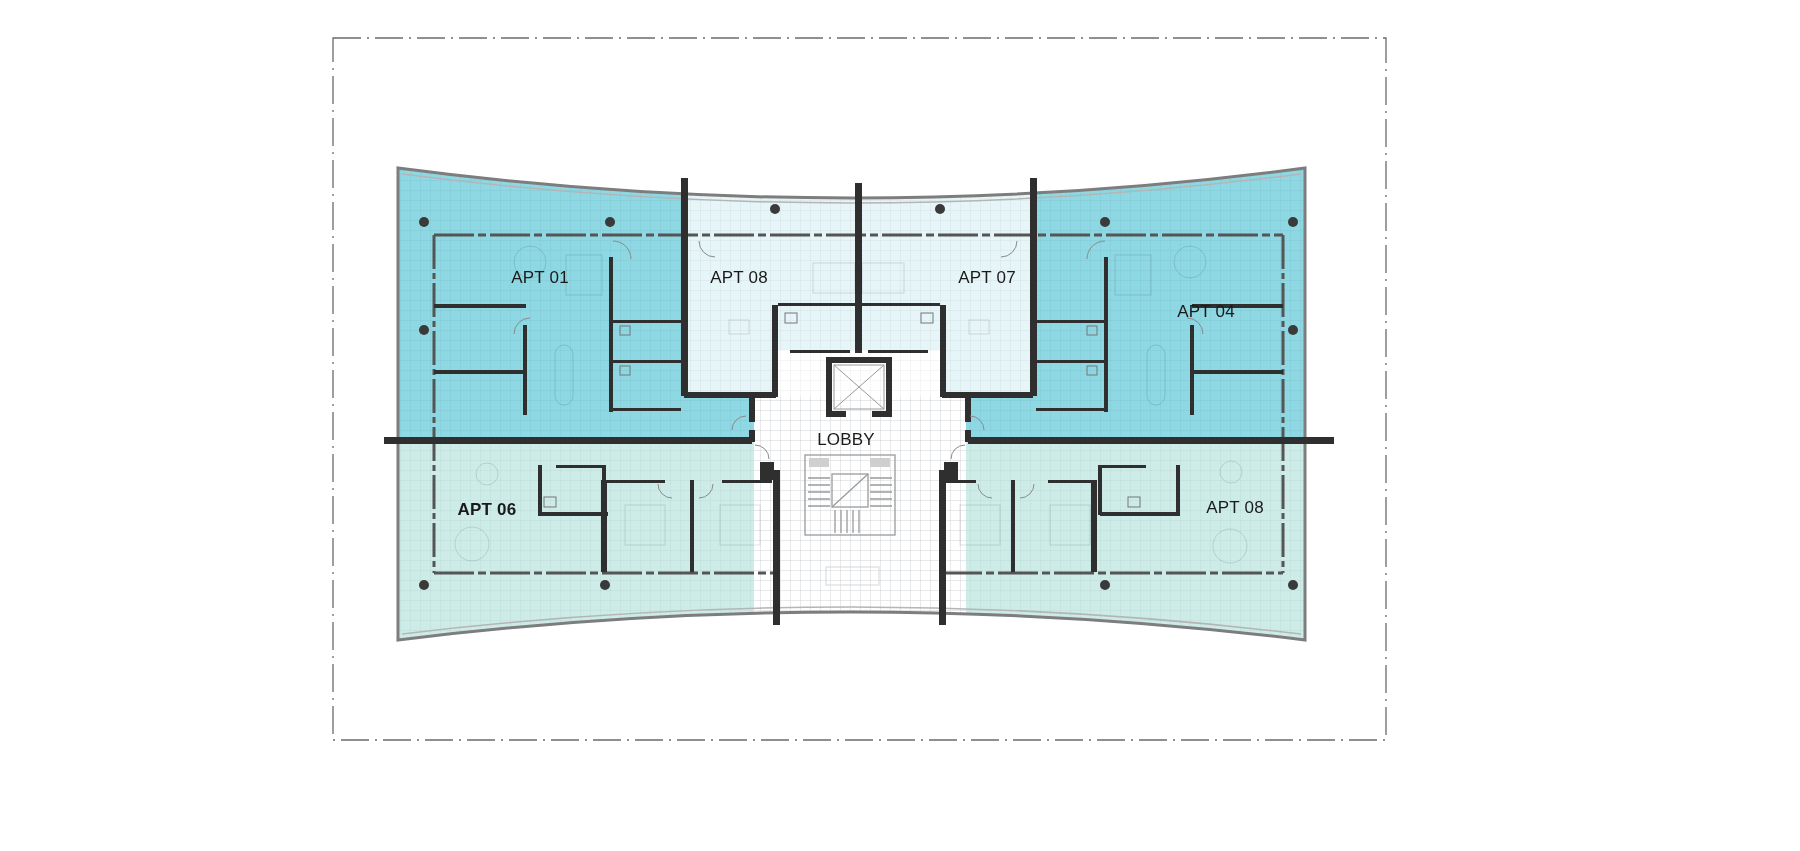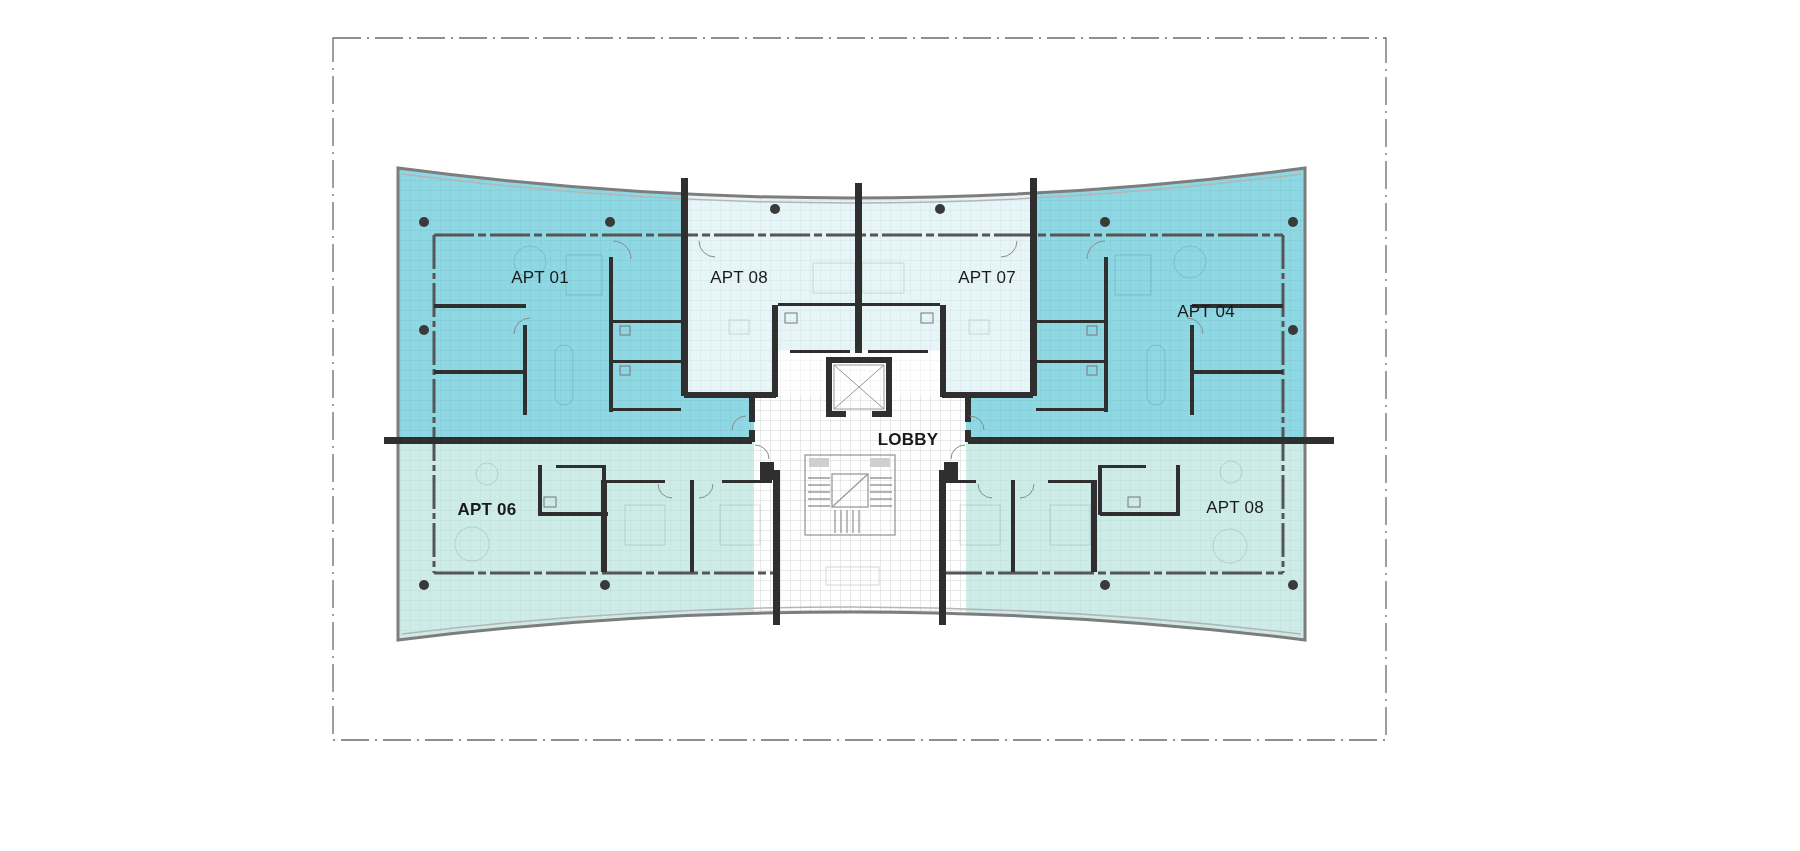--- a/index.html
+++ b/index.html
@@ -212,13 +212,13 @@
       <rect x="1128" y="497" width="12" height="10"></rect>
   </g>
 </svg>
 
 <div class="label" style="left:540px;top:278px;">APT 01</div>
 <div class="label" style="left:739px;top:278px;">APT 08</div>
 <div class="label" style="left:987px;top:278px;">APT 07</div>
 <div class="label" style="left:1206px;top:264px;margin-top:48px;">APT 04</div>
 <div class="label" style="left:1235px;top:508px;">APT 08</div>
 <div class="label" style="left:487px;top:510px;font-weight:bold;">APT 06</div>
-<div class="label" style="left:908px;top:440px;font-weight:bold;">LOBBY</div>
+<div class="label" style="left:846px;top:440px;">LOBBY</div>
 
 </body></html>

